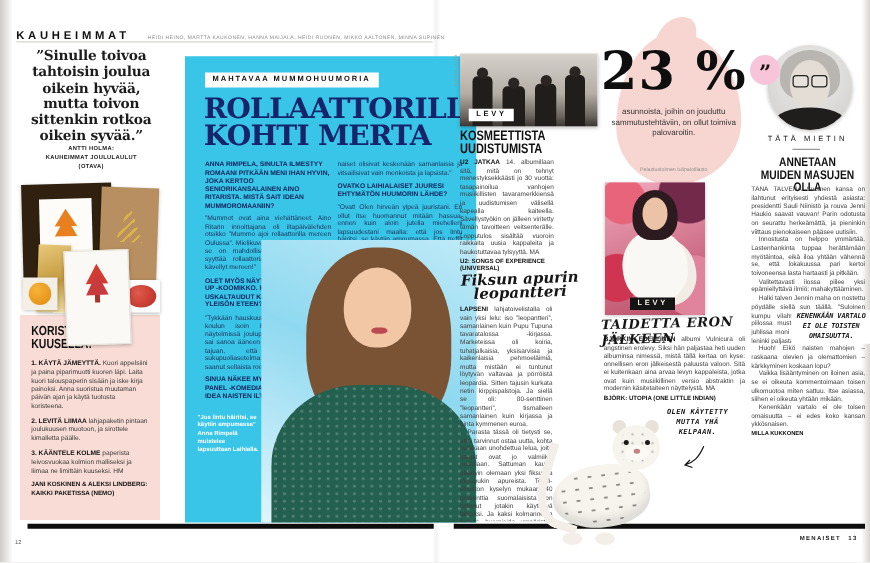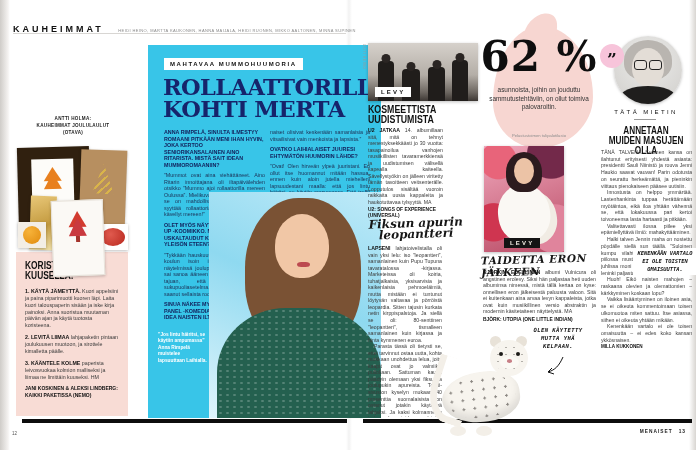--- a/index.html
+++ b/index.html
@@ -171,20 +171,21 @@
   <div class="abs edge-left"></div>
   <div class="abs edge-right"></div>
   <div class="abs spine"></div>
 
   <div class="abs header">
     <span class="section-title">KAUHEIMMAT</span>
     <span class="contributors">HEIDI HEINO, MARTTA KAUKONEN, HANNA MAIJALA, HEIDI RUONEN, MIKKO AALTONEN, MINNA SUPINEN</span>
   </div>
   <div class="abs hairline"></div>
 
+  <div class="abs quote-block ni">”Sinulle toivoa tahtoisin joulua oikein hyvää, mutta toivon sittenkin rotkoa oikein syvää.”</div>
   <div class="abs quote-attrib">
     <div>ANTTI HOLMA:</div>
     <div>KAUHEIMMAT JOULULAULUT</div>
     <div>(OTAVA)</div>
   </div>
 
   <div class="abs ph c-brown">
     <div class="card">
       <div class="tree" style="top:8px">
         <div class="tri" style="border-bottom:14px solid #e8801f"></div>
@@ -279,21 +280,21 @@
     <div class="eye" style="left:67px"></div>
     <div class="eye" style="left:84px"></div>
     <div class="nose"></div>
   </div>
   <div class="abs bubble">OLEN KÄYTETTY MUTTA YHÄ KELPAAN.</div>
   <svg class="abs bubble-arrow" width="22" height="20">
     <path d="M18 1 C14 10, 10 14, 3 16 M7 12 L3 16 L9 18" fill="none" stroke="#141414" stroke-width="1"></path>
   </svg>
 
   <div class="abs flame"></div>
-  <div class="abs stat-value ni">62 %</div>
+  <div class="abs stat-value ni">23 %</div>
   <div class="abs stat-text">asunnoista, joihin on jouduttu sammutustehtäviin, on ollut toimiva palovaroitin.</div>
   <div class="abs stat-source">Pelastustoimen tulipalotilasto</div>
 
   <div class="abs ph bjork">
     <div class="petal"></div>
     <div class="bhair"></div>
     <div class="bface"></div>
   </div>
   <span class="abs tag tag-dark levy2">LEVY</span>
   <div class="abs script bjork-title">TAIDETTA ERON JÄLKEEN</div>

